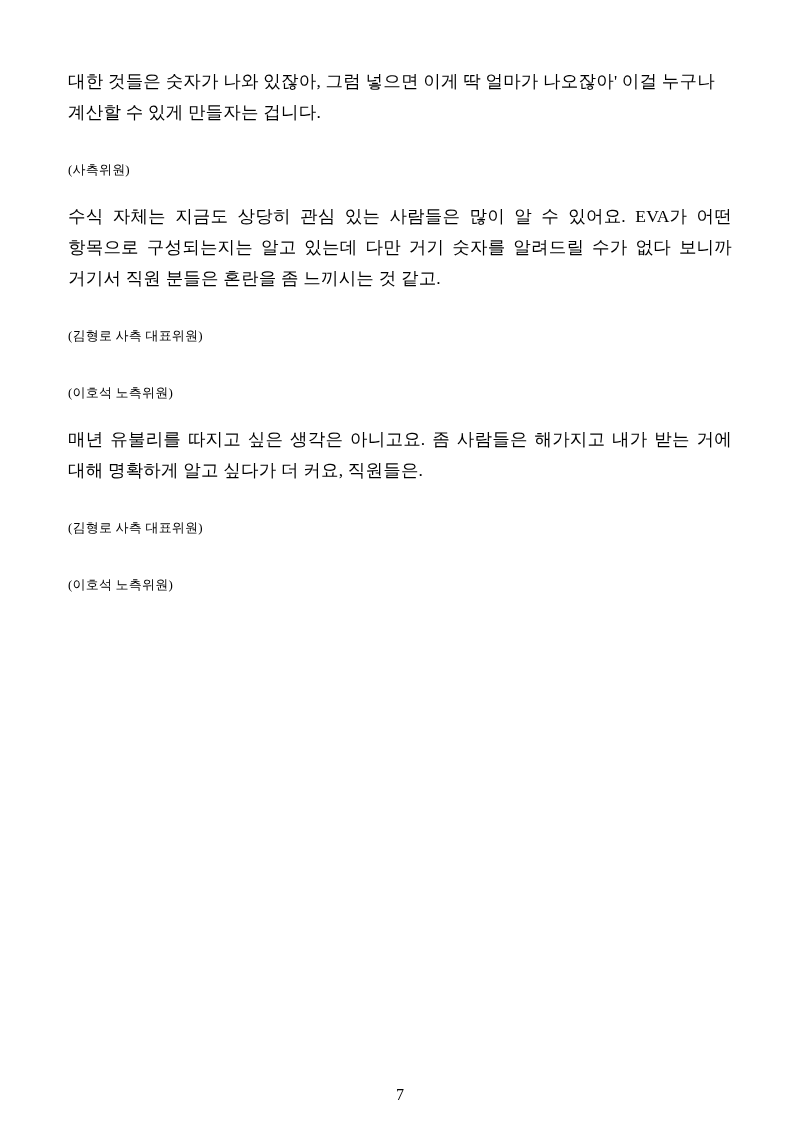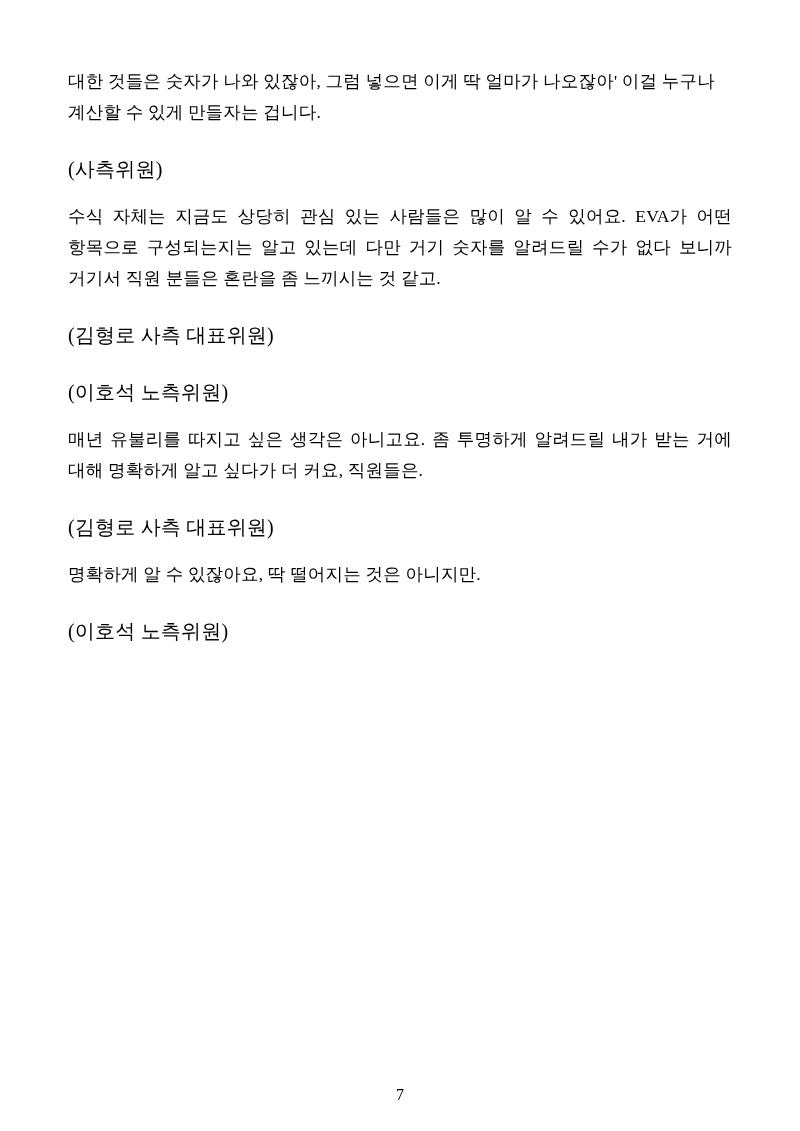--- a/index.html
+++ b/index.html
@@ -42,21 +42,21 @@
   .para + .para {
     margin-top: 16px;
   }
   .block {
     margin-bottom: 26px;
   }
   .block:last-child {
     margin-bottom: 0;
   }
   .speaker {
-    font-size: 20px;
+    font-size: 13px;
     line-height: 31px;
     text-align: left;
     letter-spacing: 0.2px;
   }
   .body-text {
     font-size: 17.5px;
     line-height: 31px;
     text-align: justify;
     letter-spacing: 0.2px;
     word-break: keep-all;
@@ -89,26 +89,25 @@
       <div class="para speaker">(사측위원)</div>
       <div class="para body-text">수식 자체는 지금도 상당히 관심 있는 사람들은 많이 알 수 있어요. EVA가 어떤 항목으로 구성되는지는 알고 있는데 다만 거기 숫자를 알려드릴 수가 없다 보니까 거기서 직원 분들은 혼란을 좀 느끼시는 것 같고.</div>
     </div>
 
     <div class="block">
       <div class="para speaker">(김형로 사측 대표위원)</div>
     </div>
 
     <div class="block">
       <div class="para speaker">(이호석 노측위원)</div>
-      <div class="para body-text">매년 유불리를 따지고 싶은 생각은 아니고요. 좀 투명하게 알려드릴 내가 받는 거에 대해 명확하게 알고 싶다가 더 커요, 직원들은.</div>
+      <div class="para body-text">매년 유불리를 따지고 싶은 생각은 아니고요. 좀 사람들은 해가지고 내가 받는 거에 대해 명확하게 알고 싶다가 더 커요, 직원들은.</div>
     </div>
 
     <div class="block">
       <div class="para speaker">(김형로 사측 대표위원)</div>
-      <div class="para body-text last-line">명확하게 알 수 있잖아요, 딱 떨어지는 것은 아니지만.</div>
     </div>
 
     <div class="block">
       <div class="para speaker">(이호석 노측위원)</div>
     </div>
 
   </div>
 
   <div class="page-number">7</div>
 </div>

